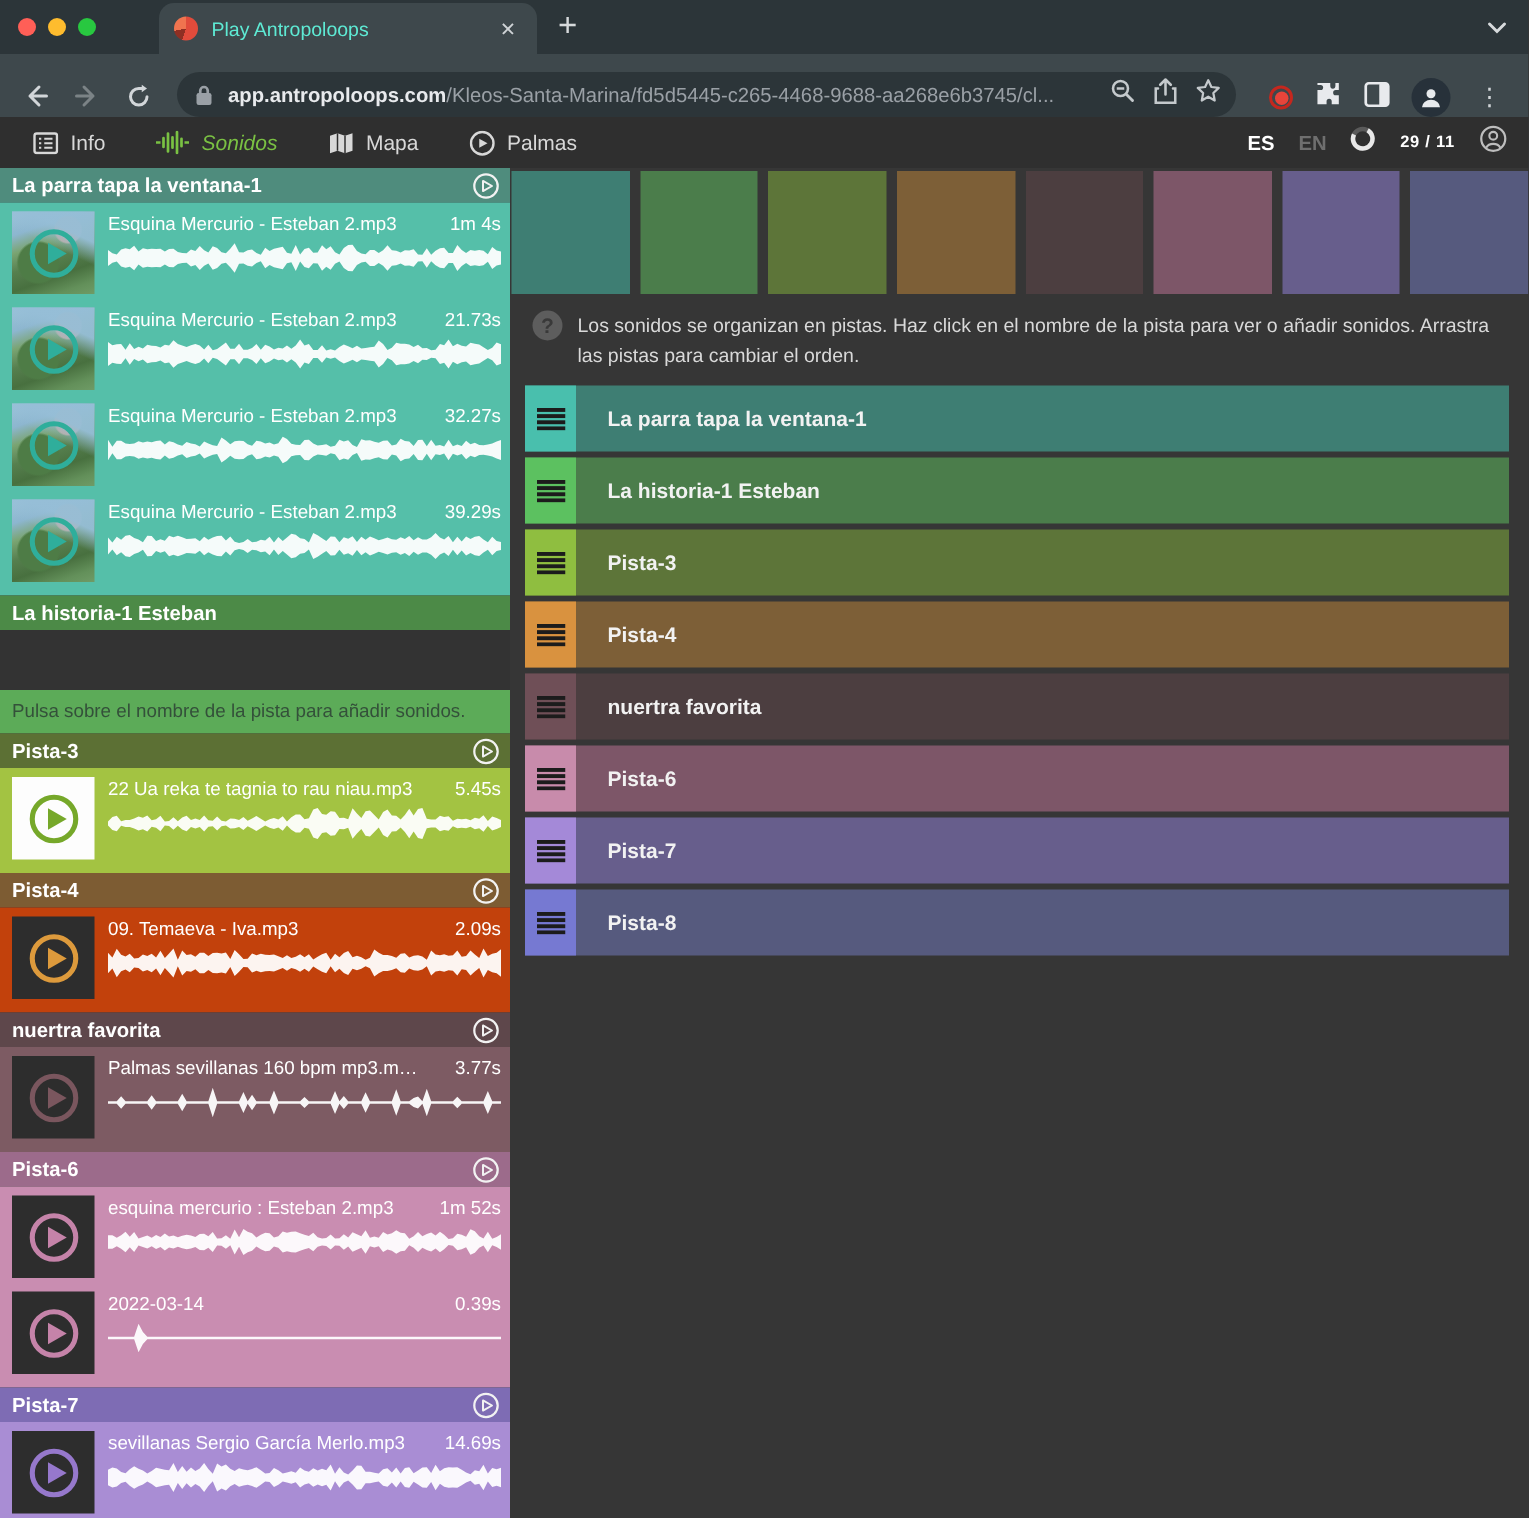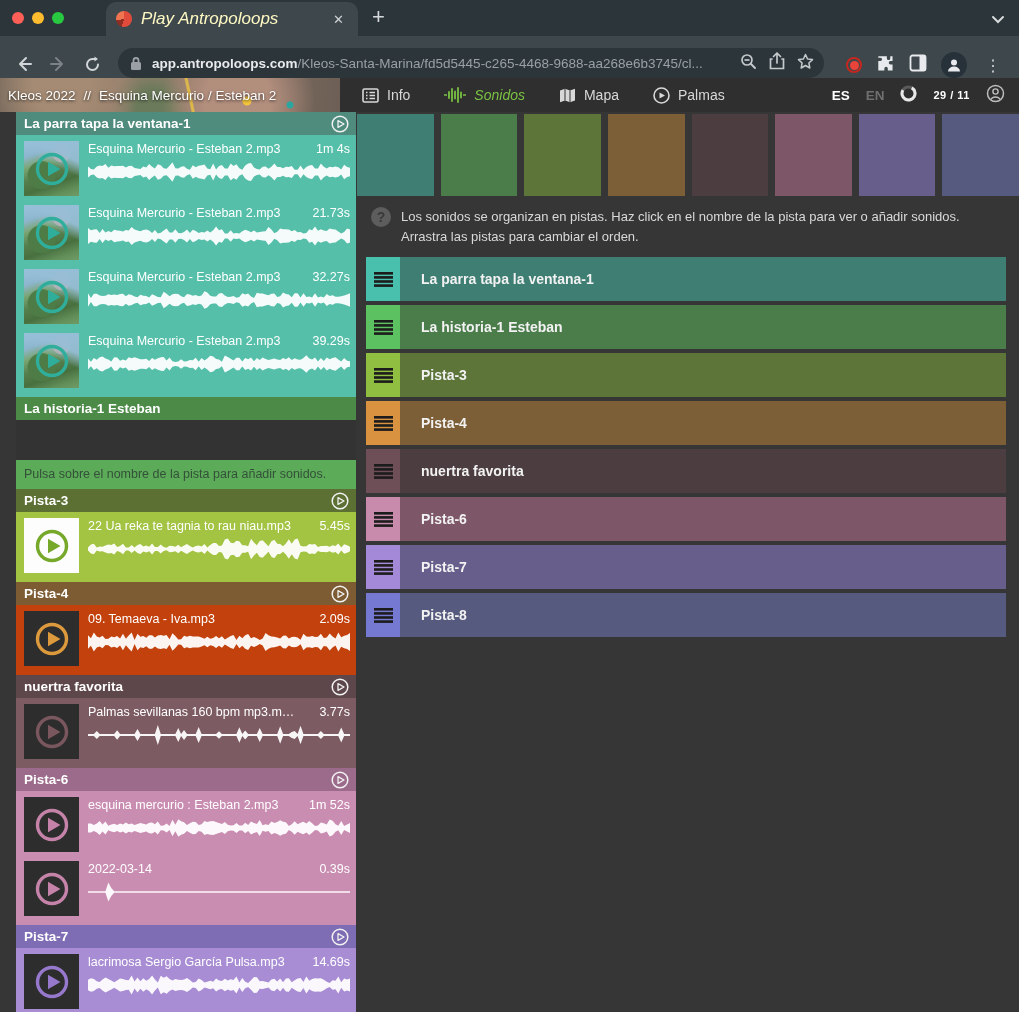--- a/index.html
+++ b/index.html
@@ -8,21 +8,21 @@
 
   
   .tabstrip { height:36px; background:#2c3539; display:flex; align-items:flex-end; position:relative; }
   .lights { display:flex; gap:8px; align-items:center; height:36px; padding:0 16px 0 12px; }
   .light { width:12px; height:12px; border-radius:50%; }
   .light.red{ background:#ff5f57; } .light.yellow{ background:#febc2e; } .light.green{ background:#28c840; }
   .tab { height:34px; width:252px; background:#3e484c; border-radius:10px 10px 0 0;
          display:flex; align-items:center; padding:0 10px; gap:9px; margin-left:26px; }
   .favicon { width:16px; height:16px; border-radius:50%;
              background:conic-gradient(#e14b3b 0 55%, #8f2f23 55% 72%, #f0744f 72% 100%); flex:none; }
-  .tab-title { color:#fef9c3; font-size:17px; flex:1; white-space:nowrap; overflow:hidden;font-style:italic; }
+  .tab-title { color:#5eead4; font-size:13px; flex:1; white-space:nowrap; overflow:hidden; }
   .tab-close { color:#cfd3d6; font-size:13px; cursor:default; padding:2px 4px; }
   .newtab { color:#d7dadc; font-size:22px; font-weight:300; padding:0 14px 6px 14px; }
   .tab-chevron { position:absolute; right:14px; bottom:8px; }
 
   .toolbar { height:42px; background:#3e484c; display:flex; align-items:flex-end; padding:0 10px; gap:6px; }
   .navbtn { width:28px; height:28px; display:flex; align-items:center; justify-content:center;
             color:#d2d6d9; font-size:19px; border-radius:50%; }
   .navbtn.disabled { color:#7b8386; }
   .urlbar { flex:1; height:30px; background:#2c3539; border-radius:15px; display:flex;
             align-items:center; padding:0 10px 0 12px; margin:0 6px; min-width:0; }
@@ -55,21 +55,21 @@
   .app-nav { flex:1; display:flex; align-items:center; gap:34px; padding-left:22px; }
   .nav-item { display:flex; align-items:center; gap:8px; font-size:14px; color:#d8d8d8; cursor:default; }
   .nav-item svg { display:block; }
   .nav-item.active { color:#7ac143;font-style:italic; }
   .header-right { display:flex; align-items:center; gap:16px; padding-right:14px; }
   .lang-es { color:#fff; font-size:13.5px; font-weight:700; }
   .lang-en { color:#6f6f6f; font-size:13.5px; font-weight:700; }
   .counter { color:#fff; font-size:11px; font-weight:700; letter-spacing:.5px; }
 
   
-  .content { display:flex; height:900px;padding-left:16px; }
+  .content { display:flex; height:900px; }
   .sidebar { width:340px; flex:none; background:#333; overflow:hidden; }
   .main { flex:1; background:#363636; overflow:hidden; }
 
   
   .sec-header { height:23px; display:flex; align-items:center; justify-content:space-between;
                 padding:0 7px 0 8px; color:#fff; font-size:13.5px; font-weight:700; }
   .sec-header .play-btn { width:18px; height:18px; flex:none; }
   .sec-hint { padding:7px 8px 8px 8px; font-size:12.5px; color:#34503a; }
   .sec-body { padding:0 0 6px 0; }
   .clip { display:flex; gap:9px; padding:6px 6px 2px 8px; height:64px; }
@@ -184,27 +184,20 @@
       <svg width="16" height="16" viewBox="0 0 16 16">
           <circle cx="8" cy="5.5" r="3" fill="#e8eaed"></circle>
           <path d="M2 14.5 a6 5 0 0 1 12 0 Z" fill="#e8eaed"></path>
         </svg>
     </span>
     <span class="kebab">⋮</span>
   </div>
 </div>
 
 <div class="app-header">
-  <div class="header-photo">
-    <div class="header-title">
-      <span>Kleos 2022</span>
-      <span>//</span>
-      <span>Esquina Mercurio / Esteban 2</span>
-    </div>
-  </div>
   <div class="app-nav">
     <span class="nav-item">
       <svg width="17" height="15" viewBox="0 0 17 15">
           <rect x="1" y="1" width="15" height="13" rx="1.5" stroke="#d8d8d8" stroke-width="1.6" fill="none"></rect>
           <path d="M4 4.5 H5.5 M4 7.5 H5.5 M4 10.5 H5.5 M7.5 4.5 H13 M7.5 7.5 H13 M7.5 10.5 H13" stroke="#d8d8d8" stroke-width="1.4"></path>
         </svg>
       <span>Info</span>
     </span>
     <span class="nav-item active">
       <svg width="22" height="16" viewBox="0 0 22 16">
@@ -475,21 +468,21 @@
         <div class="sec-body" style="background: rgb(169, 141, 212);">
           <div class="clip">
             <div class="thumb dark">
               <svg width="36" height="36" viewBox="0 0 36 36">
                 <circle cx="18" cy="18" r="14.5" stroke="#9678CC" stroke-width="3.4" fill="none"></circle>
                 <path d="M14 10.8 L26.5 18 L14 25.2 Z" fill="#9678CC"></path>
               </svg>
             </div>
             <div class="clip-right">
               <div class="clip-row1">
-                <span class="clip-name">lacrimosa Sergio García Pulsa.mp3</span>
+                <span class="clip-name">sevillanas Sergio García Merlo.mp3</span>
                 <span class="clip-dur">14.69s</span>
               </div>
               <svg class="wave" viewBox="0 0 260 26" preserveAspectRatio="none">
                 <path d="M0 13 L0.0 7.8 L2.9 6.3 L5.8 7.0 L8.7 9.3 L11.6 10.1 L14.4 7.5 L17.3 5.5 L20.2 7.1 L23.1 8.4 L26.0 10.3 L28.9 8.6 L31.8 6.5 L34.7 7.1 L37.6 7.9 L40.4 8.2 L43.3 3.4 L46.2 9.4 L49.1 5.4 L52.0 9.2 L54.9 6.3 L57.8 8.7 L60.7 7.0 L63.6 3.4 L66.4 7.4 L69.3 10.5 L72.2 3.7 L75.1 5.7 L78.0 4.3 L80.9 7.1 L83.8 8.6 L86.7 6.9 L89.6 7.7 L92.4 8.1 L95.3 7.4 L98.2 6.1 L101.1 8.1 L104.0 10.4 L106.9 10.0 L109.8 6.6 L112.7 8.1 L115.6 10.4 L118.4 9.7 L121.3 8.8 L124.2 9.8 L127.1 6.4 L130.0 8.4 L132.9 9.1 L135.8 6.8 L138.7 8.4 L141.6 7.2 L144.4 8.1 L147.3 4.4 L150.2 10.5 L153.1 6.1 L156.0 9.7 L158.9 11.0 L161.8 8.3 L164.7 5.0 L167.6 5.2 L170.4 9.2 L173.3 9.1 L176.2 9.8 L179.1 10.4 L182.0 7.5 L184.9 6.8 L187.8 9.6 L190.7 6.4 L193.6 10.3 L196.4 6.6 L199.3 6.2 L202.2 10.2 L205.1 8.3 L208.0 6.4 L210.9 6.1 L213.8 10.0 L216.7 4.5 L219.6 8.8 L222.4 6.9 L225.3 6.2 L228.2 6.4 L231.1 6.2 L234.0 7.8 L236.9 9.7 L239.8 10.9 L242.7 8.2 L245.6 8.8 L248.4 4.5 L251.3 10.3 L254.2 6.6 L257.1 7.5 L260.0 6.5 L260.0 19.5 L257.1 18.5 L254.2 19.4 L251.3 15.7 L248.4 21.5 L245.6 17.2 L242.7 17.8 L239.8 15.1 L236.9 16.3 L234.0 18.2 L231.1 19.8 L228.2 19.6 L225.3 19.8 L222.4 19.1 L219.6 17.2 L216.7 21.5 L213.8 16.0 L210.9 19.9 L208.0 19.6 L205.1 17.7 L202.2 15.8 L199.3 19.8 L196.4 19.4 L193.6 15.7 L190.7 19.6 L187.8 16.4 L184.9 19.2 L182.0 18.5 L179.1 15.6 L176.2 16.2 L173.3 16.9 L170.4 16.8 L167.6 20.8 L164.7 21.0 L161.8 17.7 L158.9 15.0 L156.0 16.3 L153.1 19.9 L150.2 15.5 L147.3 21.6 L144.4 17.9 L141.6 18.8 L138.7 17.6 L135.8 19.2 L132.9 16.9 L130.0 17.6 L127.1 19.6 L124.2 16.2 L121.3 17.2 L118.4 16.3 L115.6 15.6 L112.7 17.9 L109.8 19.4 L106.9 16.0 L104.0 15.6 L101.1 17.9 L98.2 19.9 L95.3 18.6 L92.4 17.9 L89.6 18.3 L86.7 19.1 L83.8 17.4 L80.9 18.9 L78.0 21.7 L75.1 20.3 L72.2 22.3 L69.3 15.5 L66.4 18.6 L63.6 22.6 L60.7 19.0 L57.8 17.3 L54.9 19.7 L52.0 16.8 L49.1 20.6 L46.2 16.6 L43.3 22.6 L40.4 17.8 L37.6 18.1 L34.7 18.9 L31.8 19.5 L28.9 17.4 L26.0 15.7 L23.1 17.6 L20.2 18.9 L17.3 20.5 L14.4 18.5 L11.6 15.9 L8.7 16.7 L5.8 19.0 L2.9 19.7 L0.0 18.2 Z" fill="#ffffff" fill-opacity="0.94"></path>
               </svg>
             </div>
           </div>
         </div>
       </div>
       <div class="sec">

